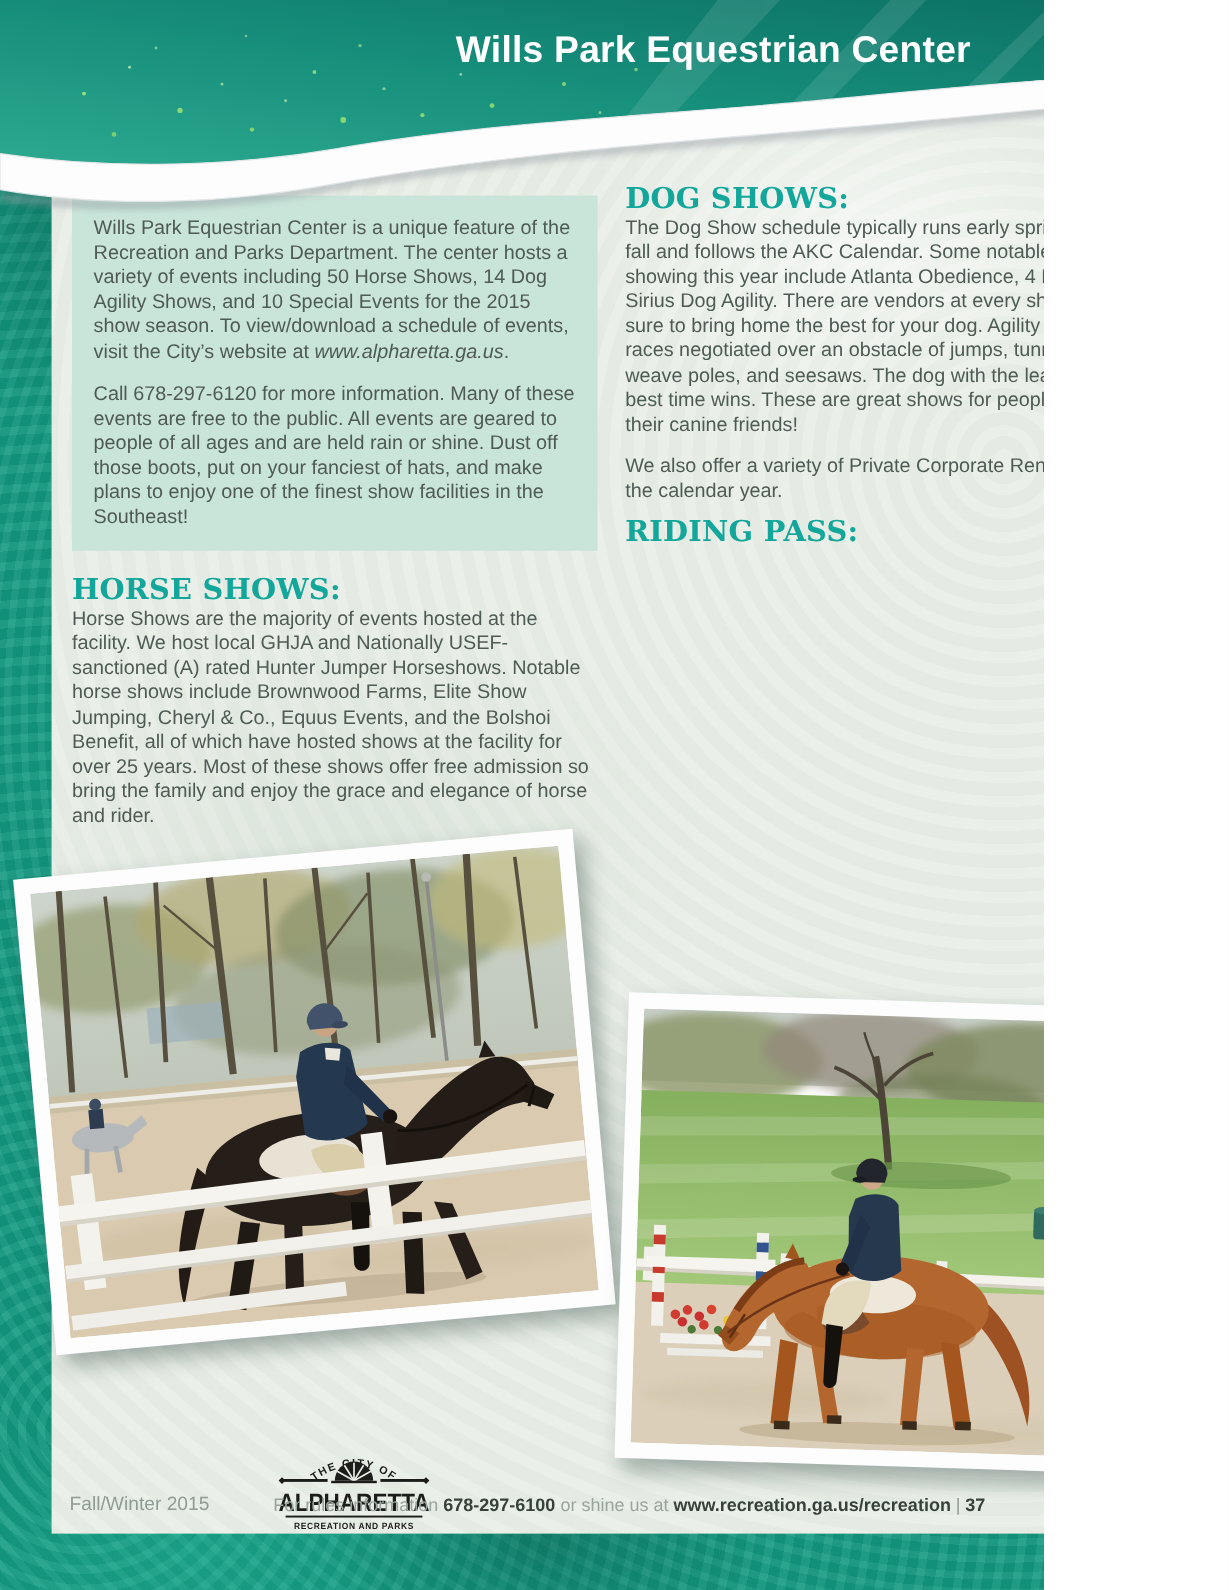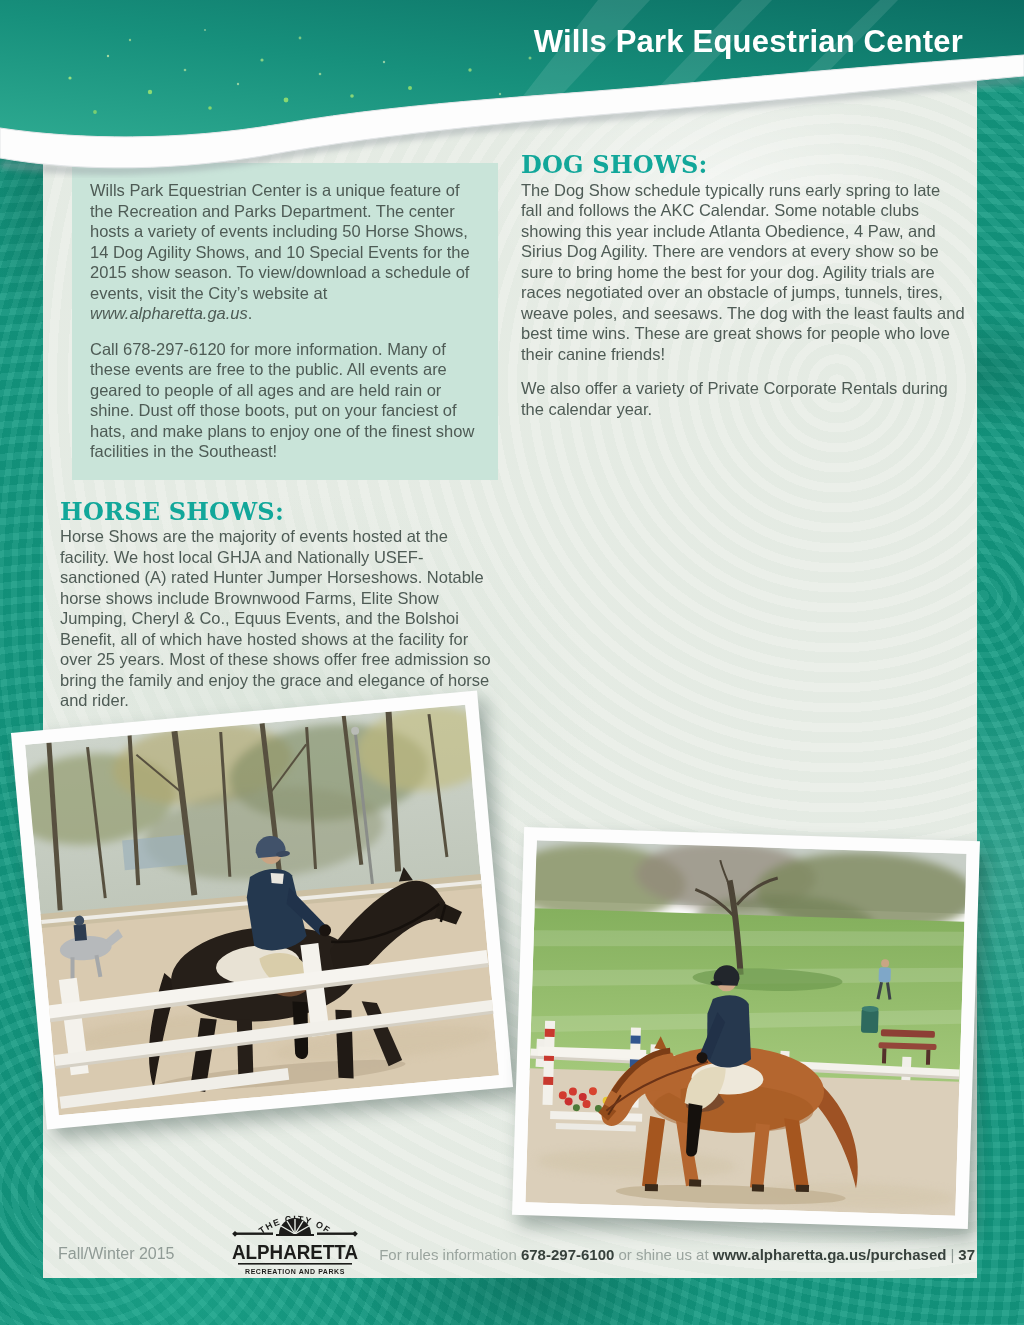--- a/index.html
+++ b/index.html
@@ -1,18 +1,18 @@
 <!DOCTYPE html>
 <html><head>
 <meta charset="utf-8">
 <style>
   html,body{margin:0;padding:0;}
   body{font-family:"Liberation Sans", sans-serif;}
   .page{
-    position:relative; width:1024px; height:1325px; overflow:hidden;
+    position:relative; width:870px; height:1325px; overflow:hidden;
     background-color:#149a82;
     background-image:
       radial-gradient(ellipse 90px 260px at 4% 12%, rgba(9,92,76,.38), transparent 70%),
       radial-gradient(ellipse 140px 60px at 16% 74%, rgba(255,255,255,.12), transparent 70%),
       radial-gradient(ellipse 200px 90px at 94% 28%, rgba(8,80,66,.32), transparent 70%),
       radial-gradient(ellipse 120px 300px at 98% 66%, rgba(255,255,255,.13), transparent 70%),
       radial-gradient(ellipse 260px 120px at 52% 97%, rgba(8,84,70,.38), transparent 70%),
       radial-gradient(ellipse 300px 140px at 18% 98%, rgba(46,194,164,.28), transparent 70%),
       repeating-radial-gradient(circle at 8% 90%, rgba(255,255,255,.05) 0 7px, rgba(4,70,58,.07) 7px 16px),
       repeating-radial-gradient(circle at 96% 45%, rgba(255,255,255,.05) 0 6px, rgba(4,70,58,.06) 6px 14px);
@@ -27,21 +27,21 @@
       repeating-radial-gradient(circle at 85% 30%, rgba(255,255,255,.08) 0 9px, rgba(190,208,196,.10) 9px 20px);
   }
   .header-svg{position:absolute; left:0; top:0; z-index:6; display:block;}
   .page-title{
     position:absolute; top:24px; right:61px; z-index:7;
     color:#ffffff; font-size:31px; font-weight:bold; letter-spacing:.2px;
   }
   .col{position:absolute; z-index:3; color:#4e5b55; font-size:16.5px; line-height:20.5px;}
   .col-left{left:60px; top:163px; width:438px;}
   .col-right{left:521px; top:155px; width:444px;}
-  .intro-box{background:#c9e4d9; padding:17px 18px 18px 18px; margin:0 0 22px 12px;}
+  .intro-box{background:#c9e4d9; padding:17px 18px 18px 18px; margin:0 0 22px 0;}
   .intro-box p{margin:0 0 15px 0;} .intro-box p:last-child{margin-bottom:0;}
   .sec-heading{
     font-family:"DejaVu Serif", serif; font-weight:bold; color:#12a79a;
     font-size:24px; margin:0 0 4px 0; letter-spacing:.2px;
   }
   .col p.body{margin:0 0 14px 0;}
   .photo{position:absolute; z-index:4; background:#fdfdfd; box-sizing:border-box;
     box-shadow:7px 10px 18px rgba(45,70,62,.40);}
   .photo svg{display:block; width:100%; height:100%;}
   .photo-left{left:28px; top:711px; width:468px; height:398px; padding:13px; transform:rotate(-5.2deg);}
@@ -111,20 +111,21 @@
       <p>Call 678-297-6120 for more information. Many of these events are free to the public.  All events are geared to people of all ages and are held rain or shine.  Dust off those boots, put on your fanciest of hats, and make plans to enjoy one of the finest show facilities in the Southeast!</p>
     </div>
     <h3 class="sec-heading">HORSE SHOWS:</h3>
     <p class="body">Horse Shows are the majority of events hosted at the facility. We host local GHJA and Nationally USEF-sanctioned (A) rated Hunter Jumper Horseshows. Notable horse shows include Brownwood Farms, Elite Show Jumping, Cheryl &amp; Co., Equus Events, and the Bolshoi Benefit, all of which have hosted shows at the facility for over 25 years. Most of these shows offer free admission so bring the family and enjoy the grace and elegance of horse and rider.</p>
   </div>
 
   <div class="col col-right">
     <h3 class="sec-heading">DOG SHOWS:</h3>
     <p class="body">The Dog Show schedule typically runs early spring to late fall and follows the AKC Calendar. Some notable clubs showing this year include Atlanta Obedience, 4 Paw, and Sirius Dog Agility. There are vendors at every show so be sure to bring home the best for your dog. Agility trials are races negotiated over an obstacle of jumps, tunnels, tires, weave poles, and seesaws. The dog with the least faults and best time wins.  These are great shows for people who love their canine friends!</p>
     <p class="body">We also offer a variety of Private Corporate Rentals during the calendar year.</p>
+    <h3 class="sec-heading">RIDING PASS:</h3>
   </div>
 
   <div class="photo photo-left">
     <svg viewBox="0 0 442 372" preserveAspectRatio="none">
       <defs>
         <filter id="b3" x="-30%" y="-30%" width="160%" height="160%">
             <feGaussianBlur stdDeviation="4"></feGaussianBlur>
           </filter>
         <linearGradient id="sky1" x1="0" y1="0" x2="0" y2="1">
           <stop offset="0" stop-color="#cdd4cb"></stop>
@@ -354,15 +355,15 @@
       <rect x="8" y="29.5" width="37" height="2.4"></rect>
         <rect x="89" y="29.5" width="37" height="2.4"></rect>
       <rect x="5" y="28.8" width="4" height="4" transform="rotate(45 7 30.8)"></rect>
         <rect x="125" y="28.8" width="4" height="4" transform="rotate(45 127 30.8)"></rect>
       <text x="67" y="56" text-anchor="middle" font-size="21" font-weight="bold" textLength="126" lengthAdjust="spacingAndGlyphs">ALPHARETTA</text>
       <rect x="10" y="60" width="114" height="1.6"></rect>
       <text x="67" y="71" text-anchor="middle" font-size="7.5" font-weight="bold" letter-spacing=".6" textLength="100" lengthAdjust="spacingAndGlyphs">RECREATION AND PARKS</text>
     </g>
   </svg>
 
-  <div class="footer-info"><span>For rules information </span><span class="bold">678-297-6100</span><span> or shine us at </span><span class="bold">www.alpharetta.ga.us/purchased</span><span class="sep">|</span><span class="bold">37</span></div>
+  <div class="footer-info"><span>For rules information </span><span class="bold">678-297-6100</span><span> or shine us at </span><span class="bold">www.recreation.ga.us/recreation</span><span class="sep">|</span><span class="bold">37</span></div>
 
 </div>
 
 </body></html>

